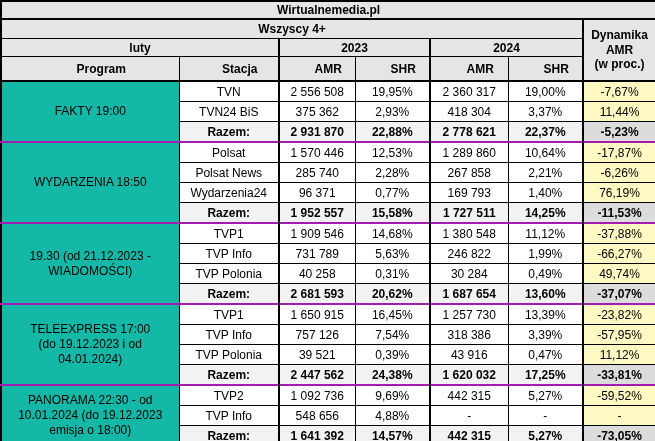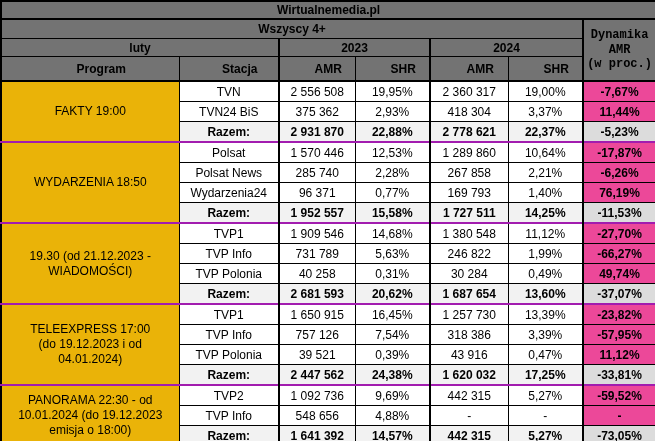--- a/index.html
+++ b/index.html
@@ -12,47 +12,46 @@
     border: 2px solid #000;
     font-size: 12px;
   }
   th, td {
     border: 1px solid #000;
     text-align: center;
     vertical-align: middle;
     padding: 0 2px;
     overflow: hidden;
   }
-  thead th { background: #737373; font-weight: bold; }
+  thead th { background: #e5e5e5; font-weight: bold; }
 
   .title-row th      { height: 16px; border-bottom: 2px solid #000; }
   .audience-row th   { height: 18px; }
   .period-row th     { height: 17px; }
   .col-labels-row th { height: 23px; border-bottom: 2px solid #000; padding-left: 24px; }
 
   .dyn-header {
     border-left: 2px solid #000;
     border-bottom: 2px solid #000;
     line-height: 1.2;
     padding: 0;
-    font-family: Liberation Mono, monospace;
   }
   .thick-left { border-left: 2px solid #000; }
 
   tbody td { background: #ffffff; height: 19px; white-space: nowrap; }
   tbody tr.group-start td { border-top: 2px solid #a21caf; }
 
   td.cell-amr_2023, td.cell-amr_2024, td.cell-dynamics { border-left: 2px solid #000; }
-  td.cell-dynamics { background: #ec4899; font-weight: bold; }
+  td.cell-dynamics { background: #fef9c3; font-weight: normal; }
 
   tr.total-row td { background: #f2f2f2; font-weight: bold; }
   tr.total-row td.cell-dynamics { background: #dcdcdc; }
 
   td.program-cell {
-    background: #eab308;
+    background: #14b8a6;
     font-weight: normal;
     white-space: normal;
     line-height: 1.25;
     padding: 0 0;
   }
 </style>
 </head>
 <body>
 
 <table class="ratings">
@@ -157,21 +156,21 @@
       <tr class="group-start data-row">
         <td rowspan="4" class="program-cell">
           <div>19.30 (od 21.12.2023 -</div>
           <div>WIADOMOŚCI)</div>
         </td>
         <td class="cell-station">TVP1</td>
         <td class="cell-amr_2023">1 909 546</td>
         <td class="cell-shr_2023">14,68%</td>
         <td class="cell-amr_2024">1 380 548</td>
         <td class="cell-shr_2024">11,12%</td>
-        <td class="cell-dynamics">-27,70%</td>
+        <td class="cell-dynamics">-37,88%</td>
       </tr>
       <tr class="data-row">
         <td class="cell-station">TVP Info</td>
         <td class="cell-amr_2023">731 789</td>
         <td class="cell-shr_2023">5,63%</td>
         <td class="cell-amr_2024">246 822</td>
         <td class="cell-shr_2024">1,99%</td>
         <td class="cell-dynamics">-66,27%</td>
       </tr>
       <tr class="data-row">

